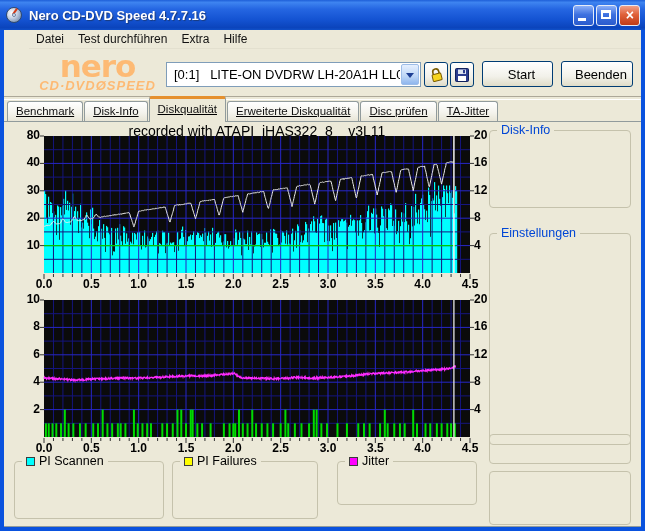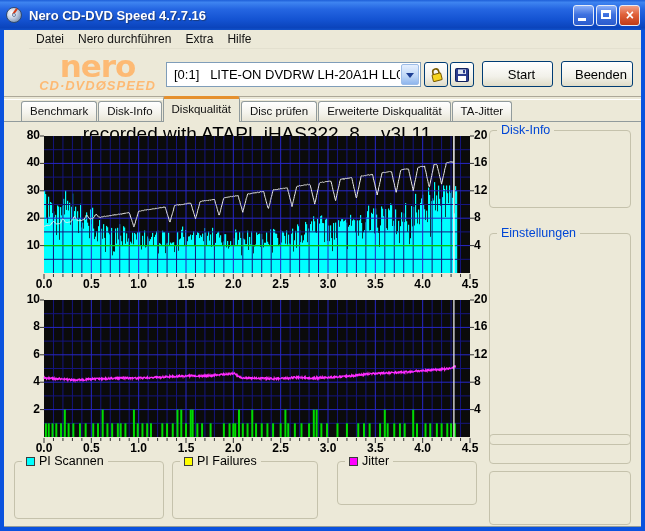--- a/index.html
+++ b/index.html
@@ -35,27 +35,27 @@
   
   .combo{position:absolute;left:166px;top:62px;width:255px;height:25px;background:#fff;border:1px solid #7F9DB9;box-sizing:border-box;display:flex;align-items:center;}
   .combo-text{flex:1 1 auto;font-size:13px;color:#000;padding-left:7px;white-space:pre;overflow:hidden;}
   .combo-btn{flex:0 0 auto;width:18px;height:21px;margin:1px;border-radius:2px;border:1px solid #9DBDE8;box-sizing:border-box;
     background:linear-gradient(180deg,#E6F0FF 0%,#BBD5F6 60%,#8FB6EE 100%);position:relative;}
   .combo-arrow{position:absolute;left:4px;top:8px;width:0;height:0;border-left:4px solid transparent;border-right:4px solid transparent;border-top:5px solid #1C3E94;}
   .xpbtn{position:absolute;box-sizing:border-box;border:1px solid #003C74;border-radius:3px;background:linear-gradient(180deg,#FFFFFF 0%,#F2F1EA 60%,#DFDCC8 100%);
     font-size:13px;color:#000;text-align:center;display:flex;align-items:center;justify-content:center;padding-left:8px;}
   .toolbtn{width:24px;height:25px;padding:0;}
   
-  .tabstrip{position:absolute;left:4px;top:100px;width:637px;height:22px;display:flex;align-items:flex-end;padding-left:17px;box-sizing:border-box;}
+  .tabstrip{position:absolute;left:4px;top:100px;width:637px;height:22px;display:flex;align-items:flex-end;padding-left:3px;box-sizing:border-box;text-decoration:underline;}
   .tab{height:20px;line-height:19px;font-size:11.5px;color:#111;padding:0 8px;border:1px solid #919B9C;border-bottom:none;
     border-radius:3px 3px 0 0;background:linear-gradient(180deg,#FFFFFF 0%,#F4F3EC 55%,#E6E3D3 100%);margin-right:1px;}
   .tab.active{height:23px;line-height:21px;z-index:3;position:relative;background:#ECE9D8;border-top:3px solid #E5902E;margin-top:-3px;}
   .tabpage{position:absolute;left:3px;top:121px;width:639px;height:406px;background:#ECE9D8;border:1px solid #919B9C;box-sizing:border-box;z-index:1;}
   
-  .chart-header{position:absolute;left:44px;top:123px;width:426px;text-align:center;font-size:19px;color:#000;white-space:pre;z-index:2;}
+  .chart-header{position:absolute;left:44px;top:123px;width:426px;text-align:center;font-size:14px;color:#000;white-space:pre;z-index:2;}
   .plot{position:absolute;overflow:visible;z-index:2;}
   #axis-labels{position:absolute;left:0;top:0;width:645px;height:531px;z-index:2;pointer-events:none;}
   .axlab{position:absolute;font-size:12px;font-weight:bold;color:#000;}
   
   .gbox{position:absolute;border:1px solid #C5C2AC;border-radius:4px;box-sizing:border-box;z-index:2;}
   .gbox .legend{position:absolute;top:-8px;left:7px;background:#ECE9D8;padding:0 4px;font-size:12.5px;display:flex;align-items:center;gap:4px;}
   .legend-blue{color:#0046D5;}
   .legend-black{color:#000;}
   .swatch{display:inline-block;width:9px;height:9px;border:1px solid #3c3c3c;box-sizing:border-box;}
   .row{position:absolute;font-size:13px;color:#000;}
@@ -89,21 +89,21 @@
       <span class="wbtn close">
           <i class="glyph-x">×</i>
         </span>
     </span>
   </div>
 
   <div class="client"></div>
 
   <div class="menubar">
     <span class="menu-item">Datei</span>
-    <span class="menu-item">Nero durchführen</span>
+    <span class="menu-item">Test durchführen</span>
     <span class="menu-item">Extra</span>
     <span class="menu-item">Hilfe</span>
   </div>
 
   <div class="logo">
     <div class="l1">nero</div>
     <div class="l2">CD·DVDØSPEED</div>
   </div>
   <div class="combo">
     <span class="combo-text">[0:1]   LITE-ON DVDRW LH-20A1H LL0D</span>
@@ -132,22 +132,22 @@
     </div>
   <div class="xpbtn" style="left:561px;top:61px;width:72px;height:26px;">
       <span>Beenden</span>
     </div>
   <div class="toolbar-sep"></div>
 
   <div class="tabstrip">
     <span class="tab">Benchmark</span>
     <span class="tab">Disk-Info</span>
     <span class="tab active">Diskqualität</span>
+    <span class="tab">Erweiterte Diskqualität</span>
     <span class="tab">Disc prüfen</span>
-    <span class="tab">Erweiterte Diskqualität</span>
     <span class="tab">TA-Jitter</span>
   </div>
   <div class="tabpage"></div>
 
   <div class="chart-header">recorded with ATAPI  iHAS322  8    v3L11</div>
   <svg id="chart1-svg" class="plot" style="left:44px;top:136px;" width="426" height="137">
       <rect x="0" y="0" width="426" height="137" fill="#0B0B0B"></rect>
       <rect x="0" y="54.8" width="1.2" height="82.2" fill="#00FFFF"></rect>
       <rect x="1" y="58.06917246634717" width="1.2" height="78.93082753365283" fill="#00FFFF"></rect>
       <rect x="2" y="81.85139258012202" width="1.2" height="55.148607419877976" fill="#00FFFF"></rect>

